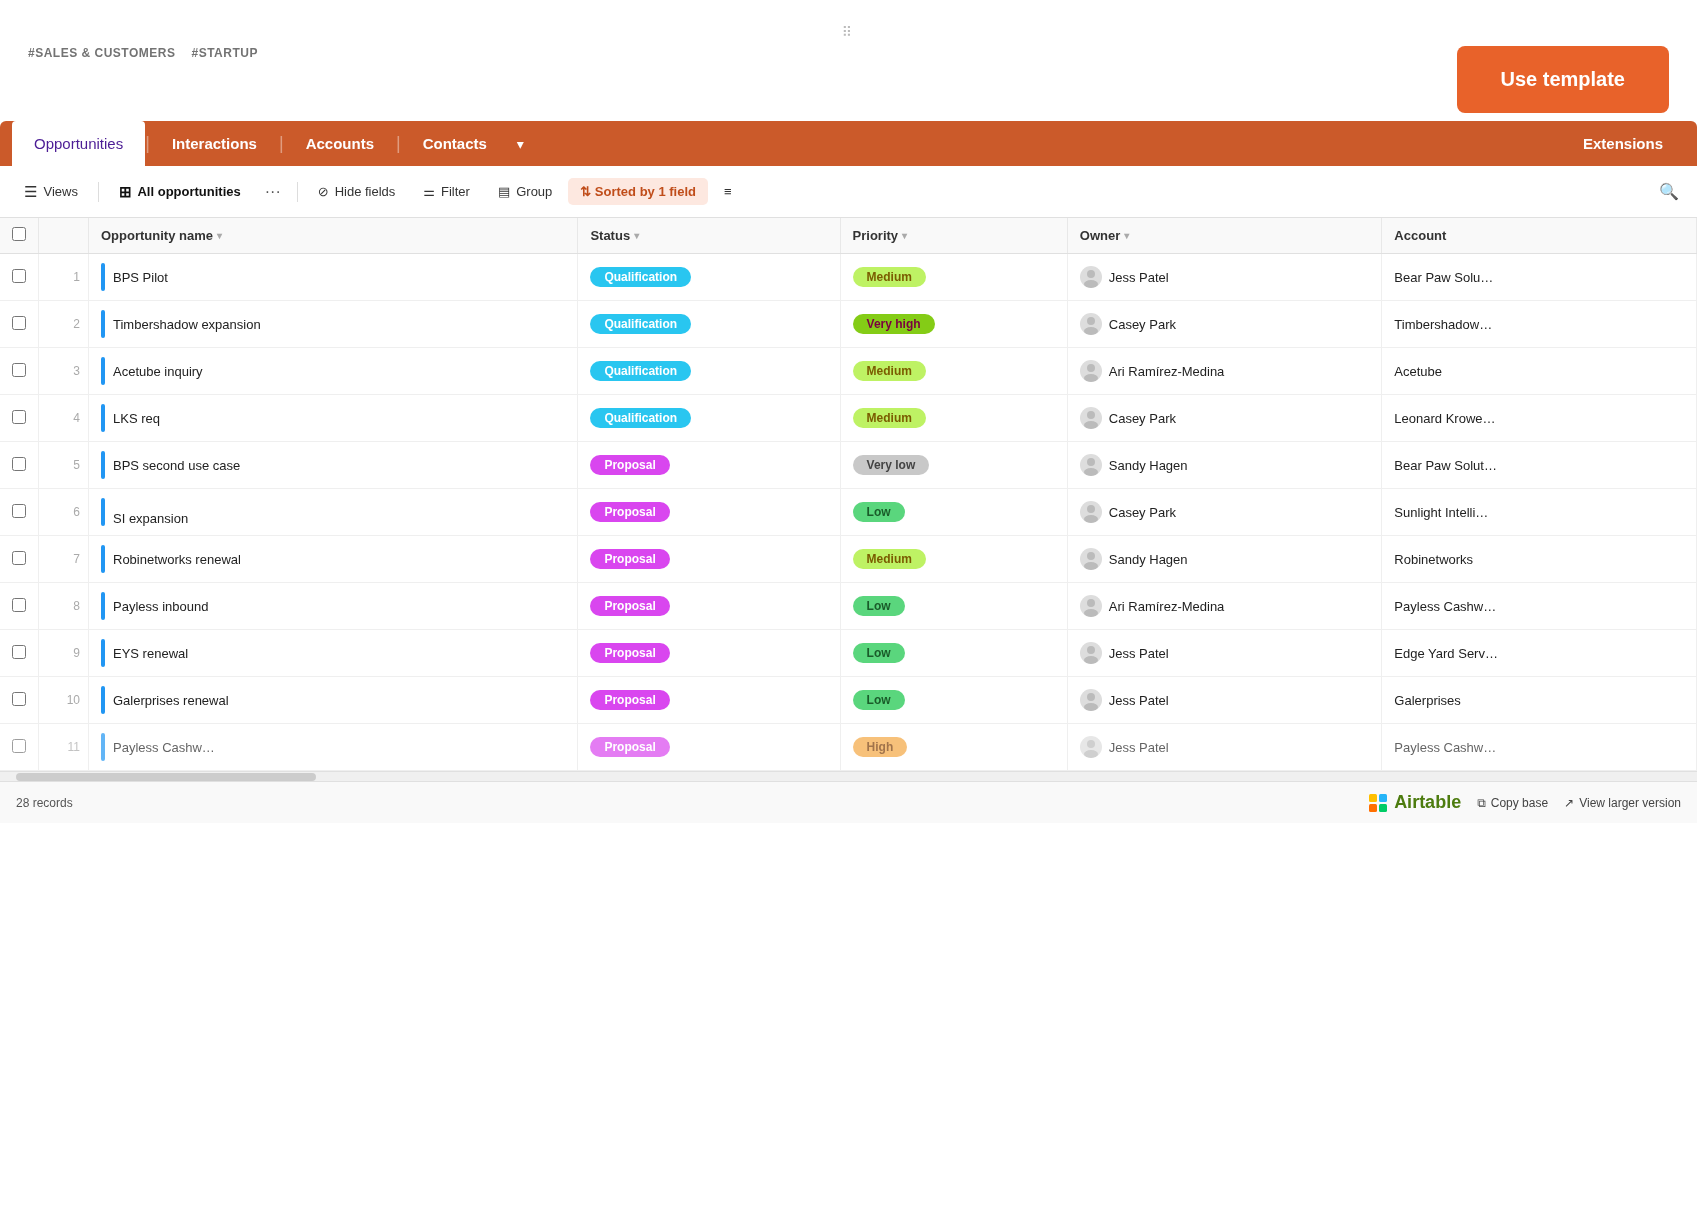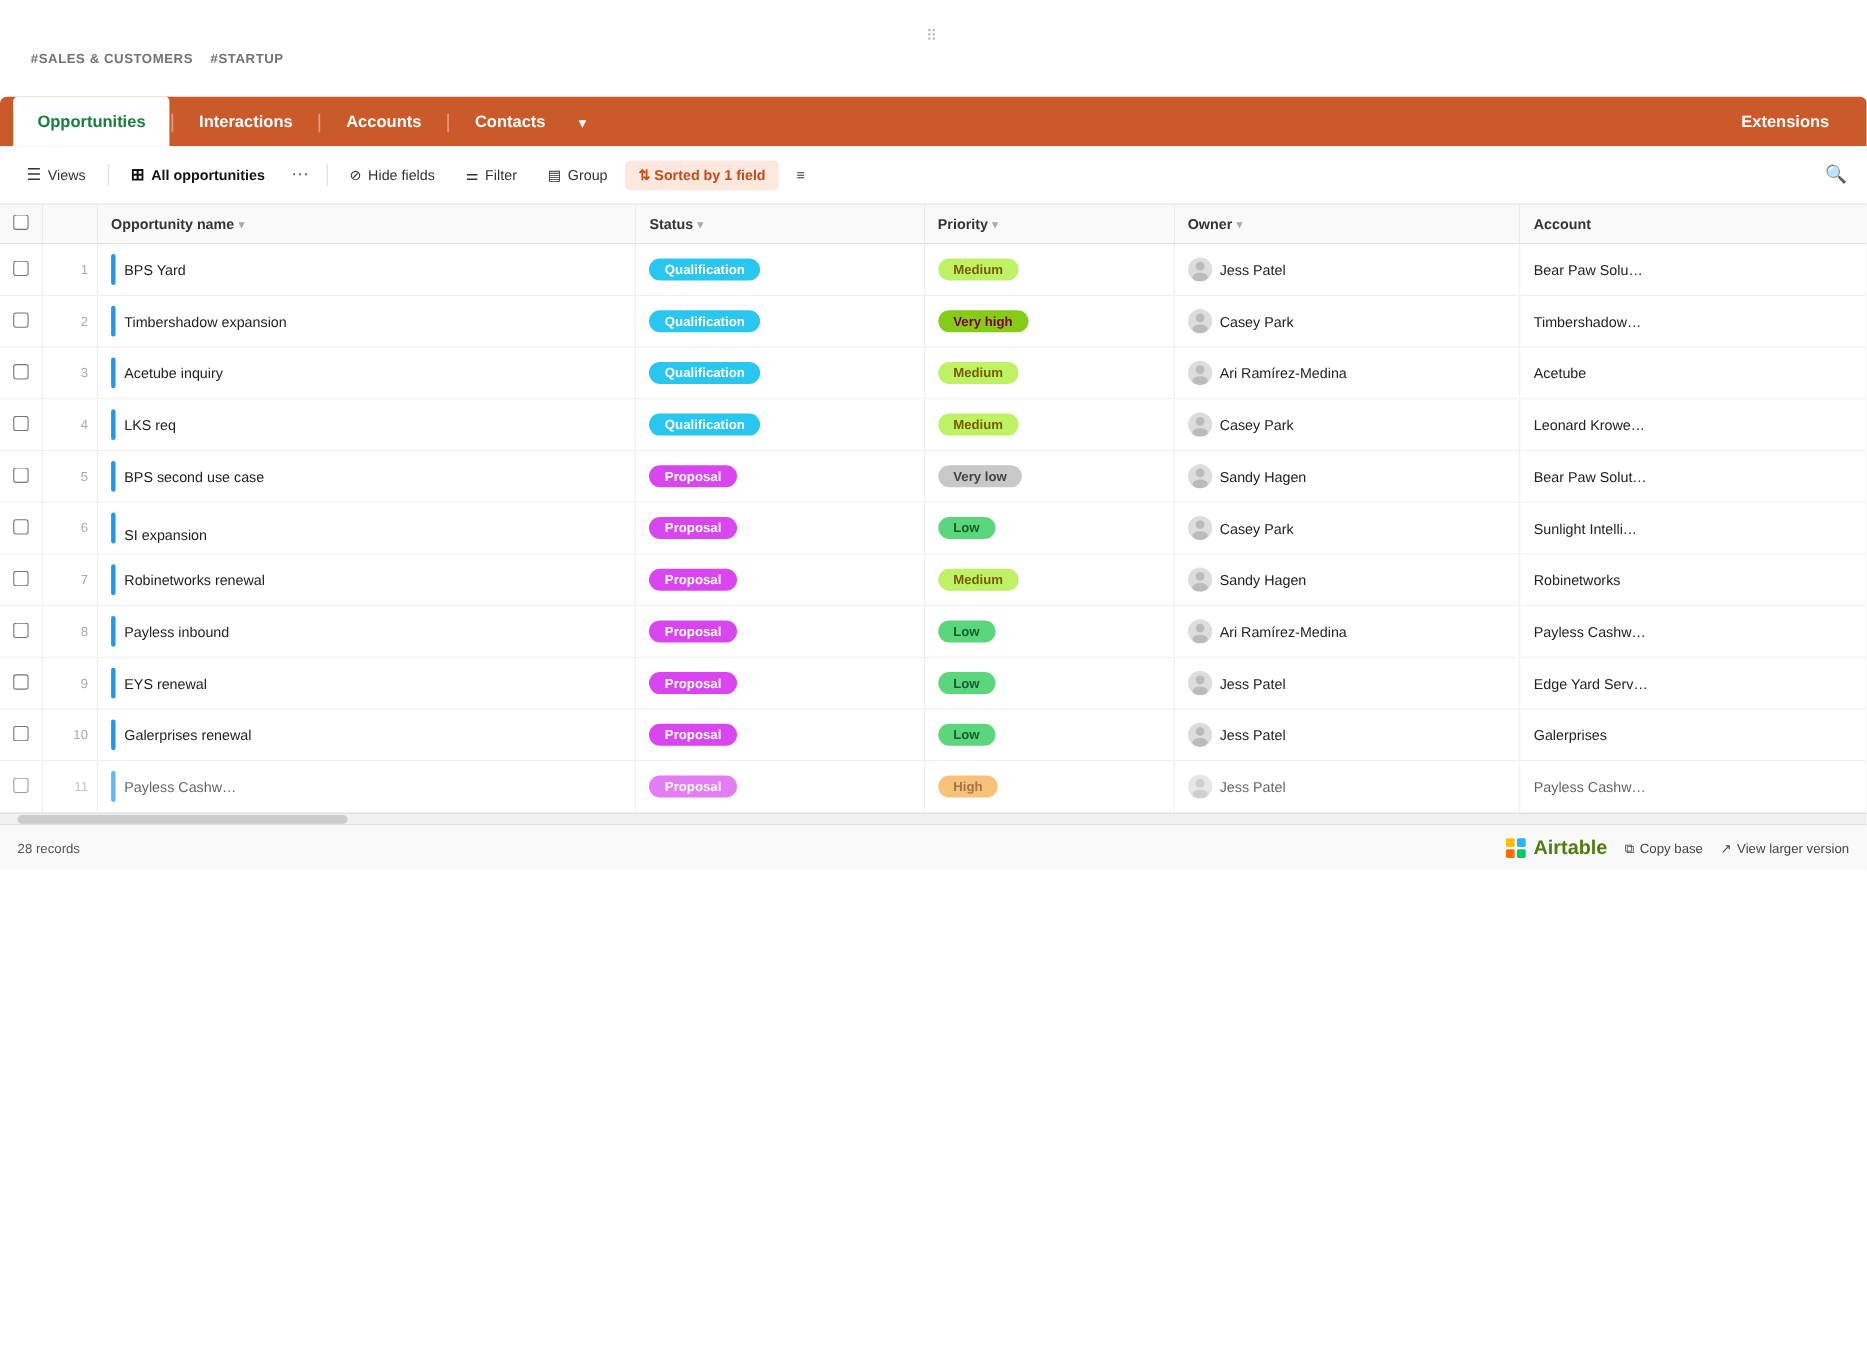--- a/index.html
+++ b/index.html
@@ -7,21 +7,21 @@
 
     .top-bar { padding: 18px 28px 0 28px; }
     .top-header { display: flex; align-items: flex-start; justify-content: space-between; margin-bottom: 8px; }
     .page-title { font-size: 38px; font-weight: 800; color: #111; }
     .use-template-btn { background: #e8622a; color: #fff; border: none; border-radius: 8px; padding: 22px 44px; font-size: 20px; font-weight: 600; cursor: pointer; white-space: nowrap; }
     .tags { display: flex; gap: 16px; margin-bottom: 20px; }
     .tag { font-size: 12px; font-weight: 600; color: #737373; letter-spacing: 0.5px; }
 
     .tabs-bar { display: flex; align-items: center; background: #cb5a2a; border-radius: 6px 6px 0 0; padding: 0 12px; gap: 0; }
     .tab { padding: 14px 22px; color: #fff; font-size: 15px; font-weight: 700; cursor: pointer; border-radius: 4px; white-space: nowrap; }
-    .tab.active { background: #fff; color: #15803d; font-weight: 700; border-radius: 4px 4px 0 0; }
+    .tab.active { background: #fff; color: #4c1d95; font-weight: 400; border-radius: 4px 4px 0 0; }
     .tab-divider { color: rgba(255,255,255,0.4); font-size: 18px; user-select: none; }
     .tab-chevron { color: #fff; padding: 14px 8px; cursor: pointer; font-size: 14px; }
     .tabs-spacer { flex: 1; }
     .extensions-btn { color: #fff; font-size: 15px; font-weight: 600; padding: 14px 22px; cursor: pointer; }
 
     .toolbar { display: flex; align-items: center; gap: 4px; padding: 10px 12px; border-bottom: 1px solid #e0e0e0; background: #fff; }
     .toolbar-btn { display: flex; align-items: center; gap: 6px; padding: 6px 12px; border-radius: 5px; cursor: pointer; font-size: 13px; color: #333; font-weight: 500; white-space: nowrap; }
     .toolbar-divider { width: 1px; height: 20px; background: #ddd; margin: 0 4px; }
     .toolbar-btn.active-view { font-weight: 700; color: #111; }
     .toolbar-dots { padding: 6px 8px; cursor: pointer; color: #555; font-size: 16px; }
@@ -71,20 +71,21 @@
 
 <div class="top-bar">
   <div class="grid-dots">⠿</div>
   <div class="top-header">
     <div>
       <div class="tags">
         <span class="tag">#SALES &amp; CUSTOMERS</span>
         <span class="tag">#STARTUP</span>
       </div>
     </div>
+    <button class="use-template-btn">Use template</button>
   </div>
 </div>
 
 <div style="padding: 0 0;">
 
   <div class="tabs-bar">
     <div class="tab active">
       <span>Opportunities</span>
     </div>
     <span class="tab-divider">|</span>
@@ -181,21 +182,21 @@
       </thead>
       <tbody id="table-body">
       <tr>
       <td class="checkbox-cell">
         <input type="checkbox" style="">
       </td>
       <td class="row-num">1</td>
       <td>
         <div style="display:flex;align-items:center;gap:8px;">
           <span class="row-indicator blue"></span>
-          <span>BPS Yard</span>
+          <span>BPS Pilot</span>
         </div>
       </td>
       <td>
         <span class="badge badge-qualification">Qualification</span>
       </td>
       <td>
         <span class="badge badge-medium">Medium</span>
       </td>
       <td>
         <div class="owner-cell">

